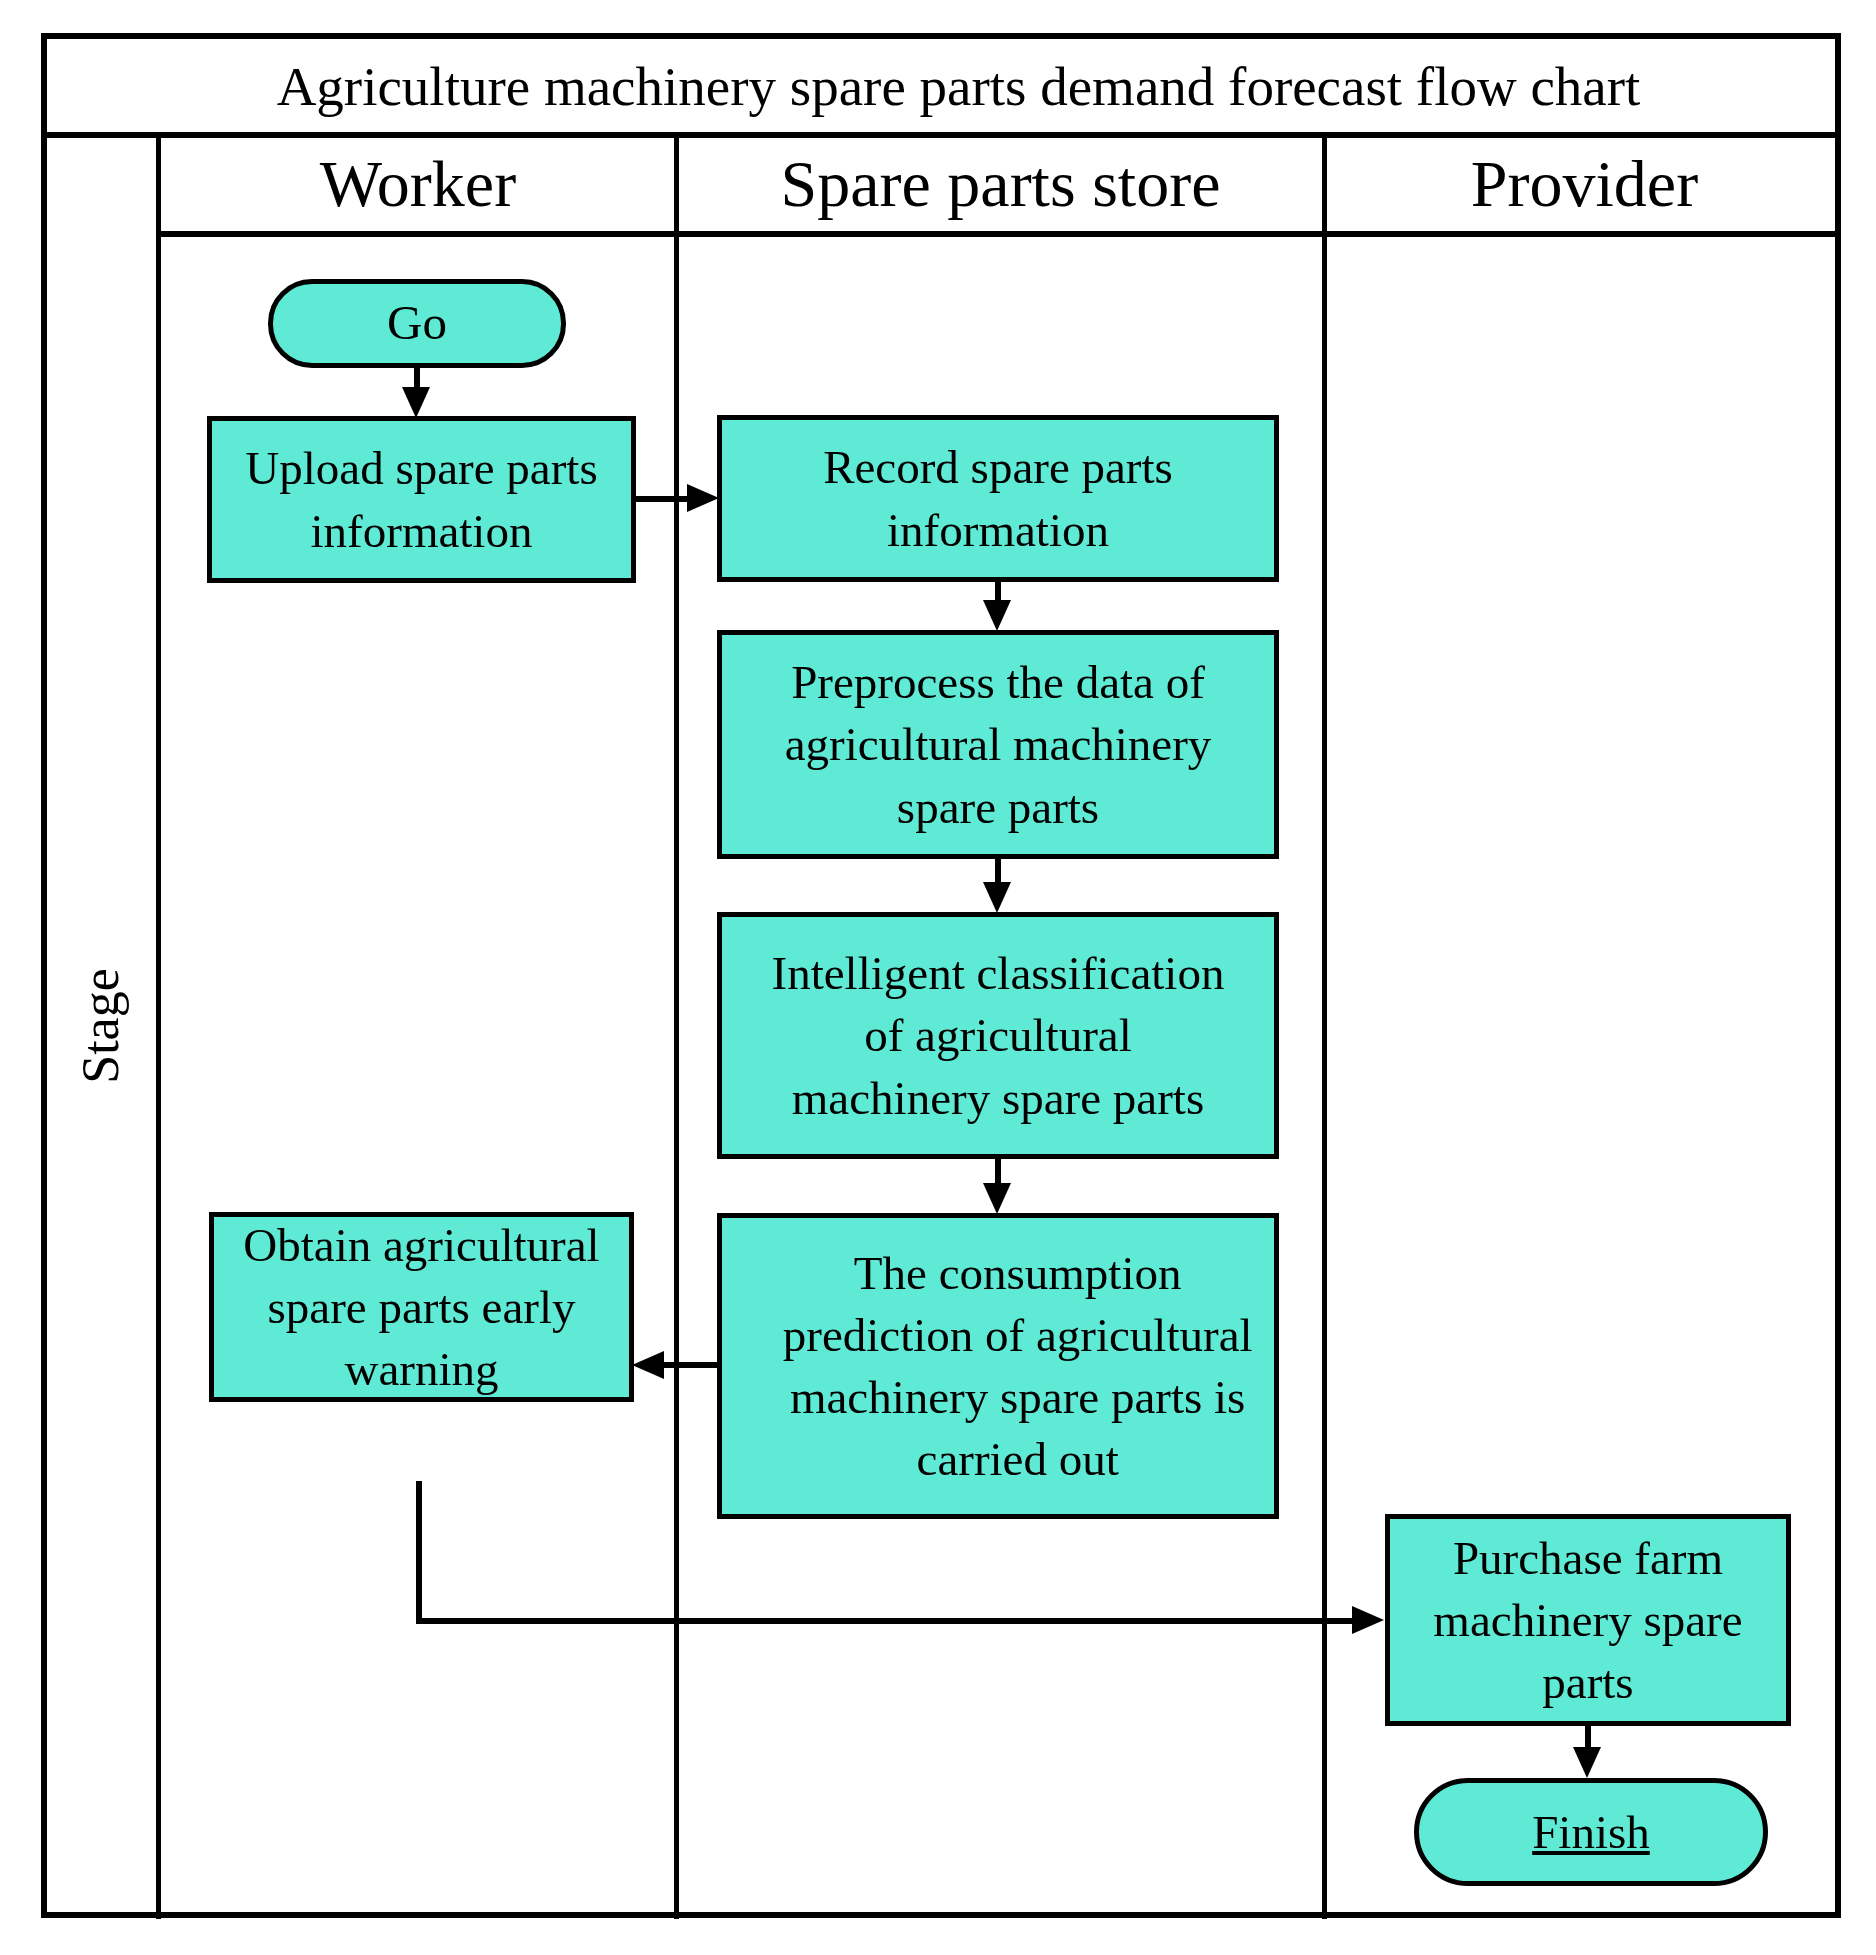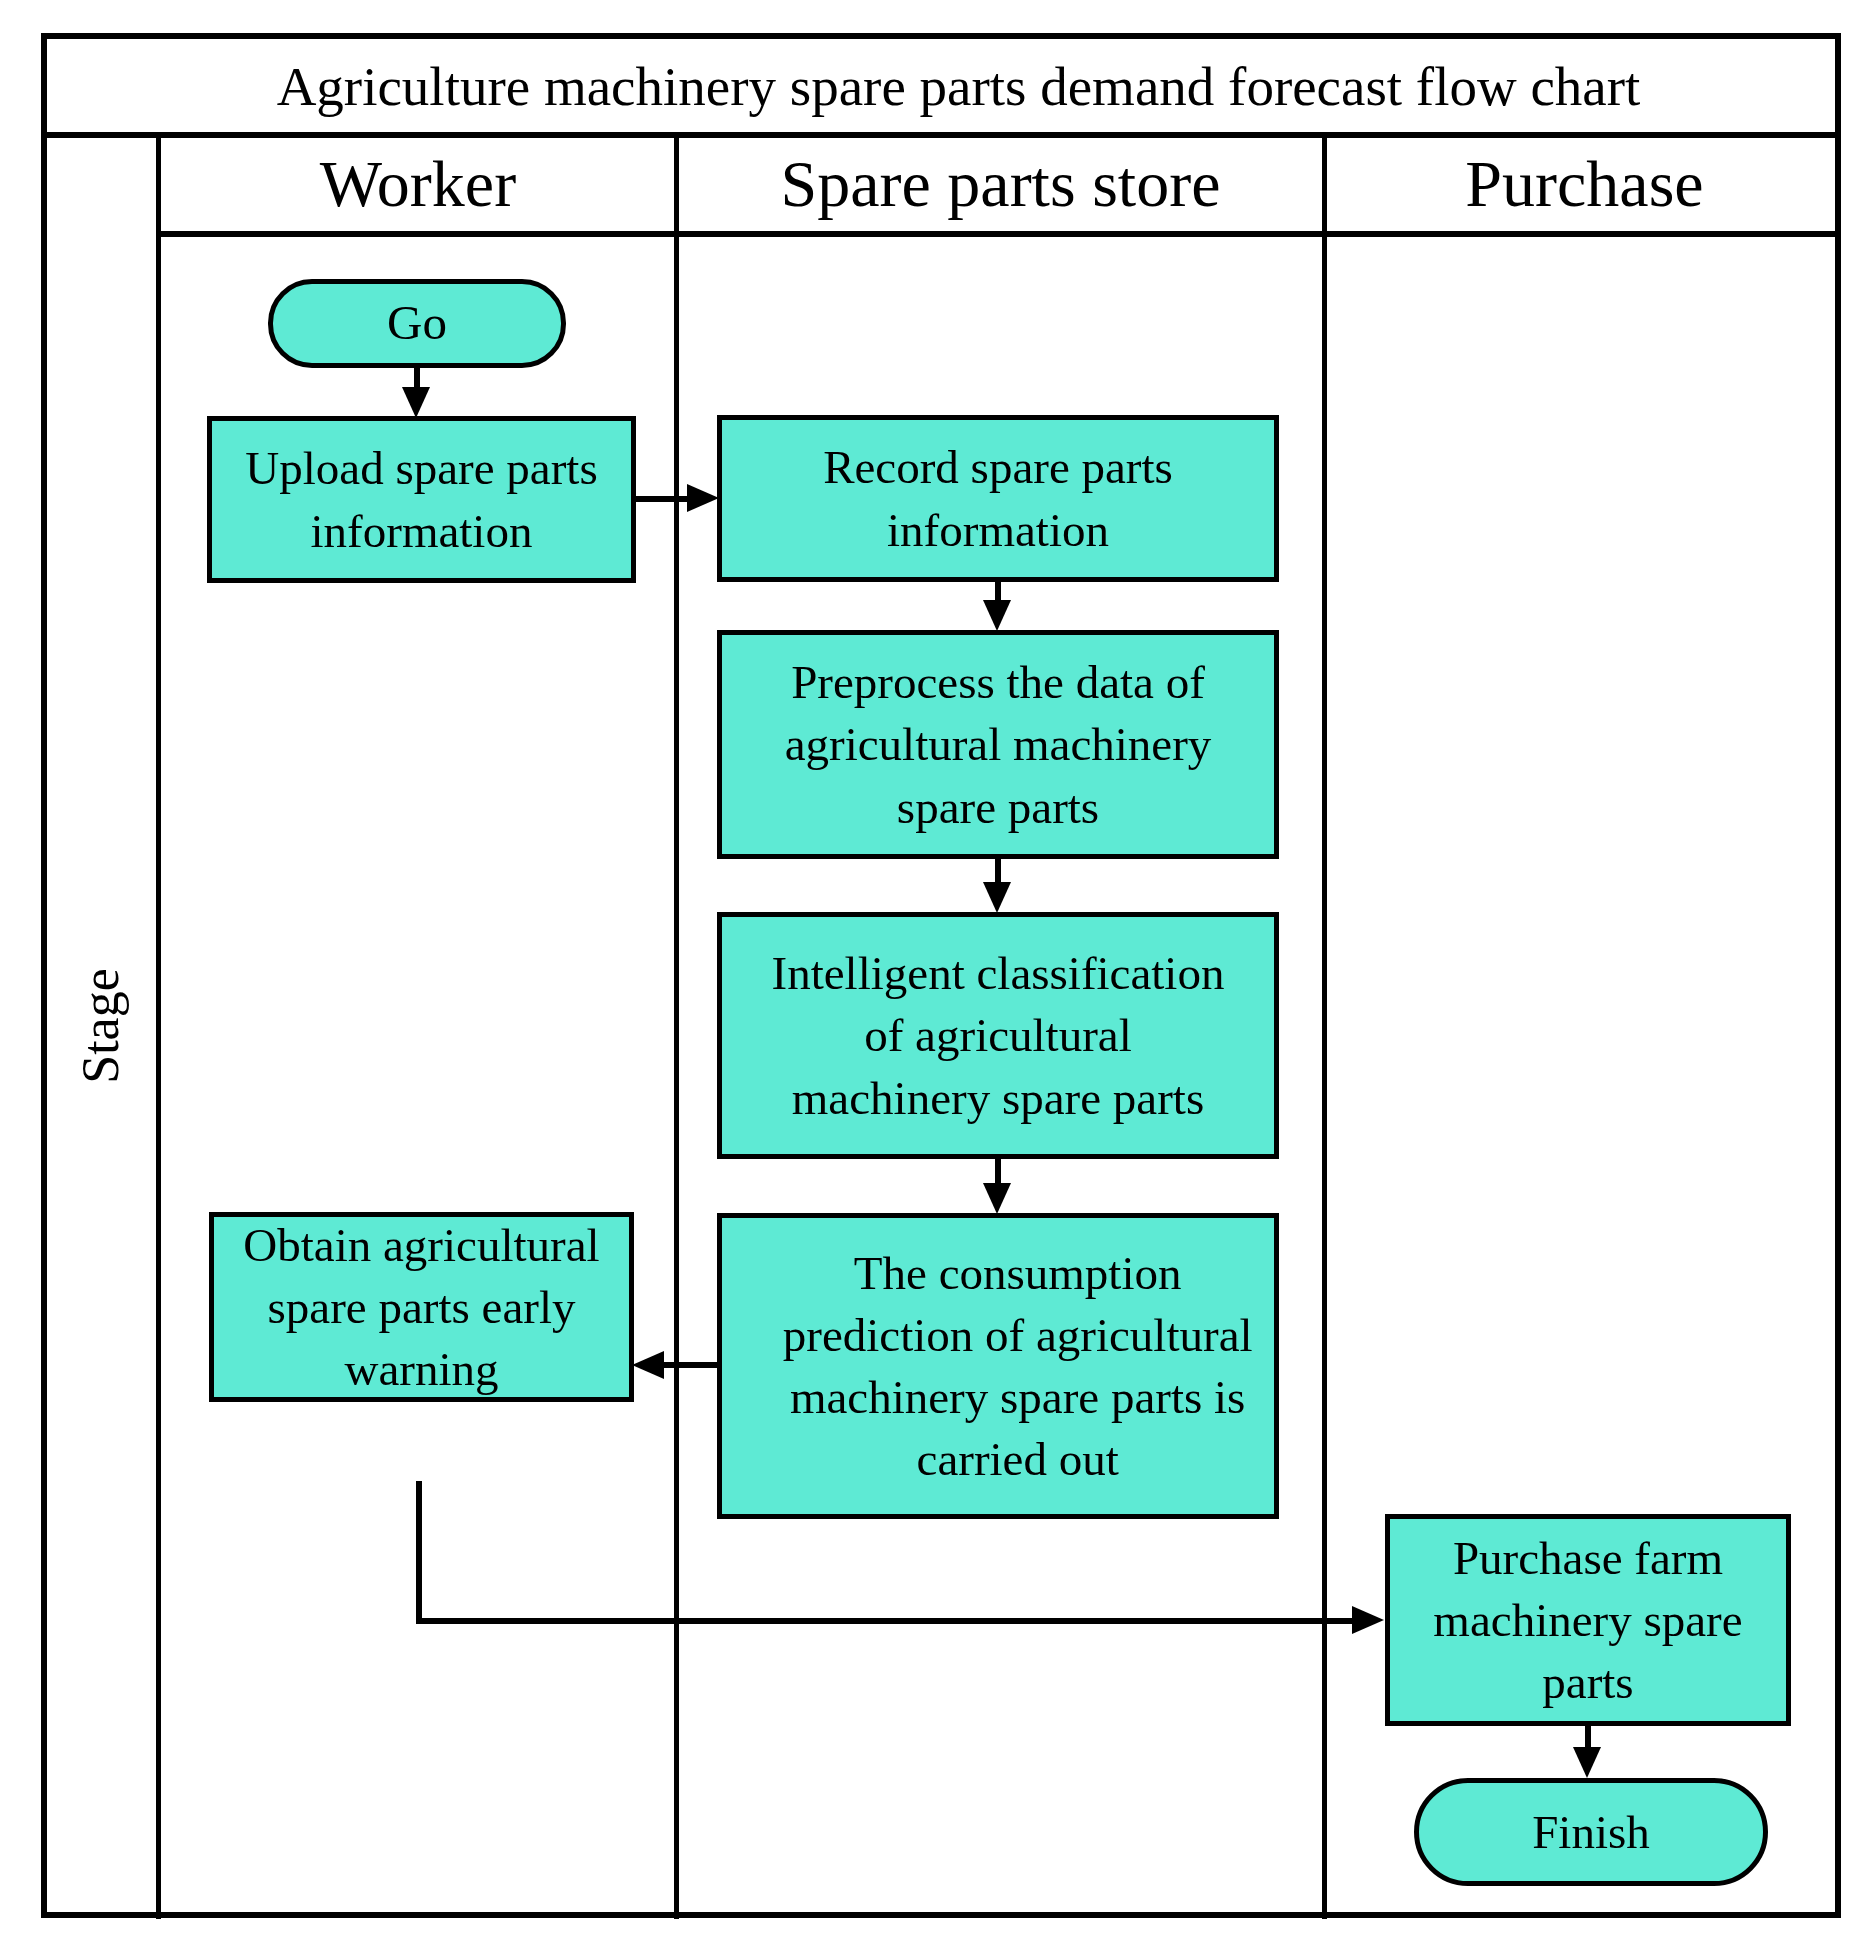--- a/index.html
+++ b/index.html
@@ -45,21 +45,21 @@
   .node {
     border: 5.8px solid #000;
     background: #5eead4;
     display: flex; align-items: center; justify-content: center;
     text-align: center;
     font-size: 47px;
     line-height: 1.32;
     white-space: pre-line;
     padding: 0 8.7px;
   }
-  .terminator { border-radius: 54px; }
+  .terminator { border-radius: 54px; text-decoration: underline; }
   .go-node    { border-radius: 44px; font-size: 49px; }
 
   
   .edge-line { background: #000; }
   .head { width: 0; height: 0; }
   .head-down  { border-left: 14.5px solid transparent; border-right: 14.5px solid transparent; border-top: 31px solid #000; }
   .head-right { border-top: 14.5px solid transparent; border-bottom: 14.5px solid transparent; border-left: 32px solid #000; }
   .head-left  { border-top: 14.5px solid transparent; border-bottom: 14.5px solid transparent; border-right: 32px solid #000; }
 </style>
 </head>
@@ -69,21 +69,21 @@
 
 <div class="abs cell title-cell" style="left:65px; top:40px; width:1787px; height:92px;">Agriculture machinery spare parts demand forecast flow chart</div>
 <div class="abs hline" style="left:41px; top:132px; width:1800px;"></div>
 
 <div class="abs vline" style="left:156px; top:132px; height:1787px;"></div>
 <div class="abs vline" style="left:674px; top:132px; height:1787px;"></div>
 <div class="abs vline" style="left:1322px; top:132px; height:1787px;"></div>
 
 <div class="abs cell header-cell" style="left:161px; top:137px; width:514px; height:93px;">Worker</div>
 <div class="abs cell header-cell" style="left:679px; top:137px; width:643px; height:93px;">Spare parts store</div>
-<div class="abs cell header-cell" style="left:1328px; top:137px; width:513px; height:93px;">Purchase</div>
+<div class="abs cell header-cell" style="left:1328px; top:137px; width:513px; height:93px;">Provider</div>
 <div class="abs hline" style="left:156px; top:231px; width:1685px;"></div>
 
 <div class="abs stage-cell" style="left:100px; top:1026px;">Stage</div>
 
 <div class="abs node go-node" style="left:268px; top:279px; width:298px; height:89px;">Go</div>
 
 <div class="abs node" style="left:207px; top:416px; width:429px; height:167px;">Upload spare parts
 information</div>
 
 <div class="abs node" style="left:717px; top:415px; width:562px; height:167px;">Record spare parts

